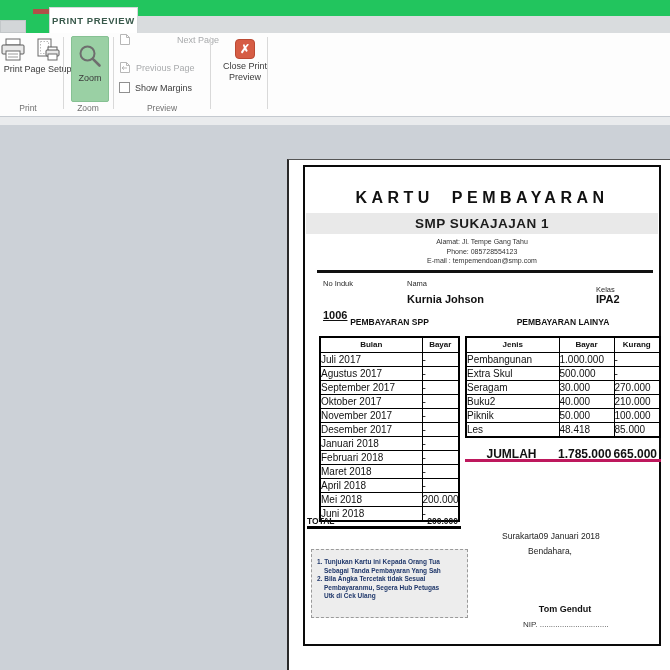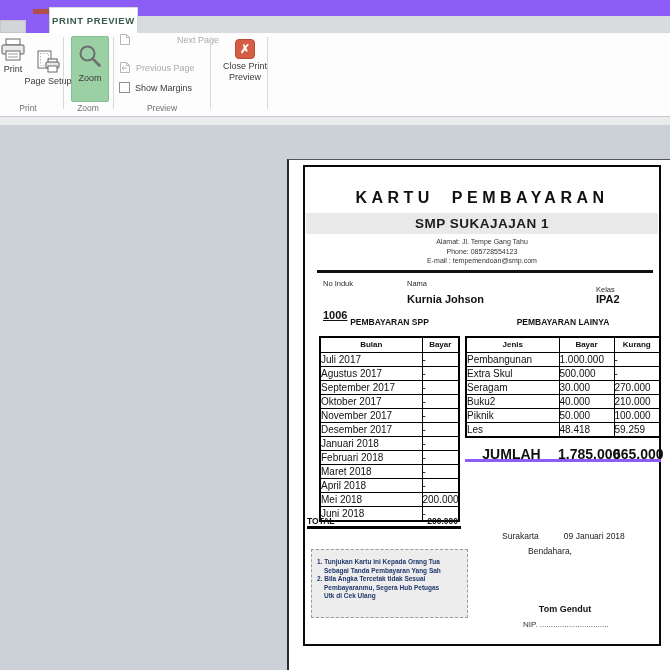--- a/index.html
+++ b/index.html
@@ -1,35 +1,35 @@
 <!DOCTYPE html>
 <html><head>
 <meta charset="utf-8">
 <style>
   * { margin:0; padding:0; box-sizing:border-box; }
   html,body { width:670px; height:670px; overflow:hidden; }
   body { font-family:"Liberation Sans", sans-serif; background:#ffffff; }
   #stage { position:relative; width:670px; height:670px; background:#fff; overflow:hidden; }
 
   
-  .tabstrip { position:absolute; left:0; top:0; width:670px; height:33px; background:#8b5cf6; }
+  .tabstrip { position:absolute; left:0; top:0; width:670px; height:33px; background:#22c55e; }
   .accent-dash { position:absolute; left:33px; top:9px; width:21px; height:5px; background:#b05048; }
   .tab-fragment { position:absolute; left:0px; top:20px; width:26px; height:13px; background:#d3d6d8; border:1px solid #c3c7c9; }
   .tab-active { position:absolute; left:49px; top:7px; width:89px; height:26px; background:#fff;
     border:1px solid #d5d8da; border-bottom:none; display:flex; align-items:center; justify-content:center;
     font-size:9.5px; font-weight:bold; letter-spacing:0.6px; color:#3a5a4c; }
   .tabstrip-band { position:absolute; left:138px; top:16px; width:532px; height:17px; background:#d9dcde; }
 
   
   .ribbon { position:absolute; left:0; top:33px; width:670px; height:84px; background:#fdfdfd; border-bottom:1px solid #c5cad0; }
   .sep { position:absolute; top:4px; width:1px; height:72px; background:#d9d9d9; }
   .rbtn { position:absolute; display:flex; flex-direction:column; align-items:center; cursor:default; }
   .rbtn .rlabel { font-size:9px; color:#3b3b3b; text-align:center; line-height:11px; margin-top:2px; }
   .btn-print { left:-8px; top:5px; width:42px; }
-  .btn-pagesetup { left:24px; top:17px; width:48px; }
+  .btn-pagesetup { left:24px; top:5px; width:48px; }
   .btn-zoom { left:71px; top:3px; width:38px; height:66px; background:#9ad0a4; border:1px solid #86c193; border-radius:2px; justify-content:flex-start; padding-top:6px; }
   .btn-zoom .rlabel { margin-top:4px; }
   .btn-close { left:212px; top:6px; width:66px; }
   .close-badge { width:20px; height:20px; background:#d65d45; border:1px solid #bb4a34; border-radius:4px;
     color:#fff; font-weight:bold; font-size:12px; line-height:18px; text-align:center; }
   .menu-row { position:absolute; left:119px; display:flex; align-items:center; gap:5px; font-size:9px; }
   .menu-row.disabled { color:#a9abad; }
   .menu-row.enabled { color:#3b3b3b; }
   .checkbox { width:11px; height:11px; background:#fff; border:1px solid #909090; display:inline-block; }
   .grp-label { position:absolute; top:70px; font-size:8.5px; color:#707070; text-align:center; }
@@ -57,34 +57,34 @@
   .ptable { position:absolute; top:169px; border-collapse:collapse; table-layout:fixed; background:#fff; border:2px solid #000; }
   .ptable th { border:1px solid #000; font-size:8px; font-weight:bold; text-align:center; height:15px; color:#111; }
   .ptable td { border:1px solid #000; font-size:10px; color:#111; text-align:left; height:13px; line-height:13px; padding:0 4px 0 0; white-space:nowrap; overflow:hidden; }
   .spp-table { left:14px; width:141px; }
   .spp-table th:first-child, .spp-table td:first-child { width:102px; }
   .lain-table { left:160px; width:196px; }
   .lain-table th:nth-child(1), .lain-table td:nth-child(1) { width:93px; }
   .lain-table th:nth-child(2), .lain-table td:nth-child(2) { width:55px; }
 
   .jumlah-row { position:absolute; left:160px; top:281px; width:196px; height:14px; display:flex; align-items:center;
-    font-size:14px; font-weight:bold; color:#111; border-bottom:3px solid #8b5cf6; }
+    font-size:12px; font-weight:bold; color:#111; border-bottom:3px solid #be185d; }
   .jumlah-row .c1 { width:93px; text-align:center; }
   .jumlah-row .c2 { width:55px; text-align:right; padding-right:4px; }
   .jumlah-row .c3 { width:48px; text-align:right; padding-right:4px; }
 
   .total-row { position:absolute; left:2px; top:348px; width:154px; height:14px; display:flex; align-items:center;
     justify-content:space-between; font-size:8.5px; font-weight:bold; color:#111; border-bottom:3px solid #000; padding-right:3px; }
 
   .note-box { position:absolute; left:6px; top:382px; width:157px; height:69px; background:#ededed;
     border:1px dashed #9a9a9a; padding:8px 5px 0 5px; }
   .note-line { font-size:6.5px; font-weight:bold; color:#20386b; line-height:8.6px; white-space:nowrap; }
   .note-line.indent { padding-left:7px; }
 
-  .sig-citydate { position:absolute; left:197px; top:364px; width:160px; display:flex; gap:25px; font-size:8.5px; color:#222; }
+  .sig-citydate { position:absolute; left:197px; top:364px; width:160px; display:flex; gap:0; font-size:8.5px; color:#222; }
   .sig-role { position:absolute; left:200px; top:379px; width:90px; text-align:center; font-size:8.5px; color:#222; }
   .sig-name { position:absolute; left:215px; top:437px; width:90px; text-align:center; font-size:9px; font-weight:bold; color:#111; }
   .sig-nip { position:absolute; left:218px; top:453px; width:130px; font-size:8px; color:#333; white-space:nowrap; }
 </style>
 </head>
 <body>
 
 <div id="stage">
 
   <div class="tabstrip">
@@ -287,21 +287,21 @@
             <td>210.000</td>
           </tr>
           <tr>
             <td>Piknik</td>
             <td>50.000</td>
             <td>100.000</td>
           </tr>
           <tr>
             <td>Les</td>
             <td>48.418</td>
-            <td>59.259</td>
+            <td>85.000</td>
           </tr>
         </tbody>
     </table>
 
     <div class="jumlah-row">
       <span class="c1">JUMLAH</span>
       <span class="c2">1.785.000</span>
       <span class="c3">665.000</span>
     </div>
 

